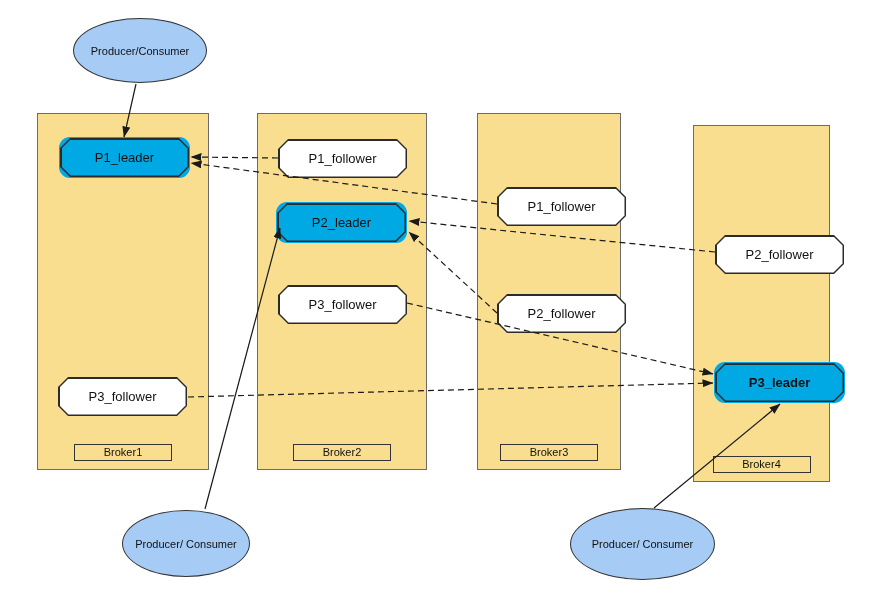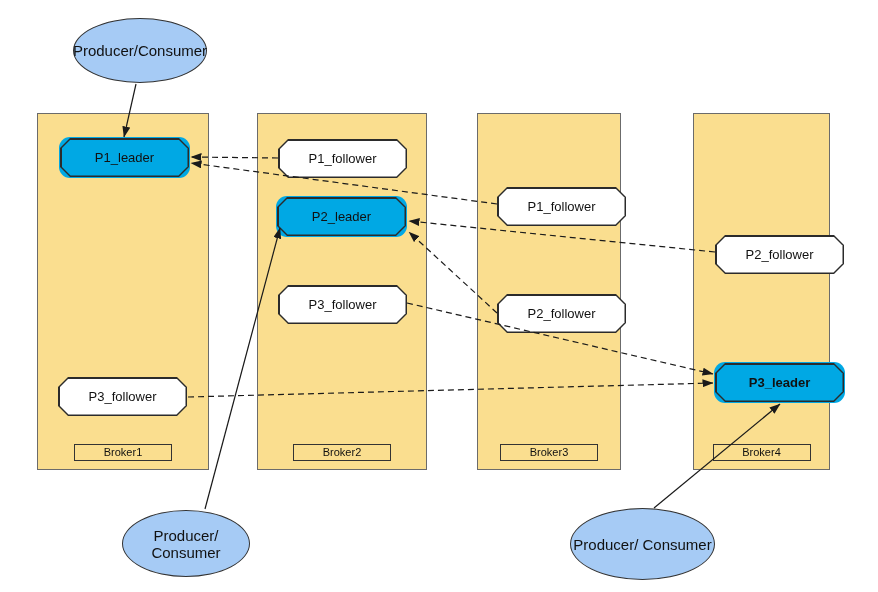--- a/index.html
+++ b/index.html
@@ -43,21 +43,21 @@
   }
   .node.leader .fill{background:var(--leader-fill);}
   .node .label{
     position:absolute;inset:0;display:flex;align-items:center;justify-content:center;
     font-size:13px;line-height:1;z-index:1;
   }
   .producer{
     position:absolute;border-radius:50%;
     background:var(--ellipse-fill);border:1px solid #333;box-sizing:border-box;
     display:flex;align-items:center;justify-content:center;
-    font-size:15px;text-align:center;z-index:2;
+    font-size:11px;text-align:center;z-index:2;
   }
   .wires{position:absolute;left:0;top:0;z-index:3;pointer-events:none;}
   .wires line{stroke:var(--line-color);stroke-width:1.2;}
   .wires line.dashed{stroke-dasharray:6 4;}
   .watermark{
     position:absolute;right:4px;bottom:6px;z-index:4;
     font-size:17px;letter-spacing:1px;color:var(--watermark-color);
     white-space:nowrap;
   }
   .watermark .cursor{
@@ -78,21 +78,21 @@
   <div class="broker" style="left:257px;width:170px;">
     <div class="broker-label">
       <span>Broker2</span>
     </div>
   </div>
   <div class="broker" style="left:477px;width:144px;">
     <div class="broker-label">
       <span>Broker3</span>
     </div>
   </div>
-  <div class="broker" style="left:693px;width:137px;">
+  <div class="broker" style="left:693px;width:137px;margin-top:12px;">
     <div class="broker-label">
       <span>Broker4</span>
     </div>
   </div>
 
   <div class="node leader" style="left:60px;top:138px;">
     <div class="glow"></div>
     <div class="shape"></div>
     <div class="fill"></div>
     <div class="label">P1_leader</div>
@@ -100,21 +100,21 @@
   <div class="node" style="left:58px;top:377px;">
     <div class="shape"></div>
     <div class="fill"></div>
     <div class="label">P3_follower</div>
   </div>
   <div class="node" style="left:278px;top:139px;">
     <div class="shape"></div>
     <div class="fill"></div>
     <div class="label">P1_follower</div>
   </div>
-  <div class="node leader" style="left:277px;top:197px;">
+  <div class="node leader" style="left:277px;top:203px;">
     <div class="glow"></div>
     <div class="shape"></div>
     <div class="fill"></div>
     <div class="label">P2_leader</div>
   </div>
   <div class="node" style="left:278px;top:285px;">
     <div class="shape"></div>
     <div class="fill"></div>
     <div class="label">P3_follower</div>
   </div>

